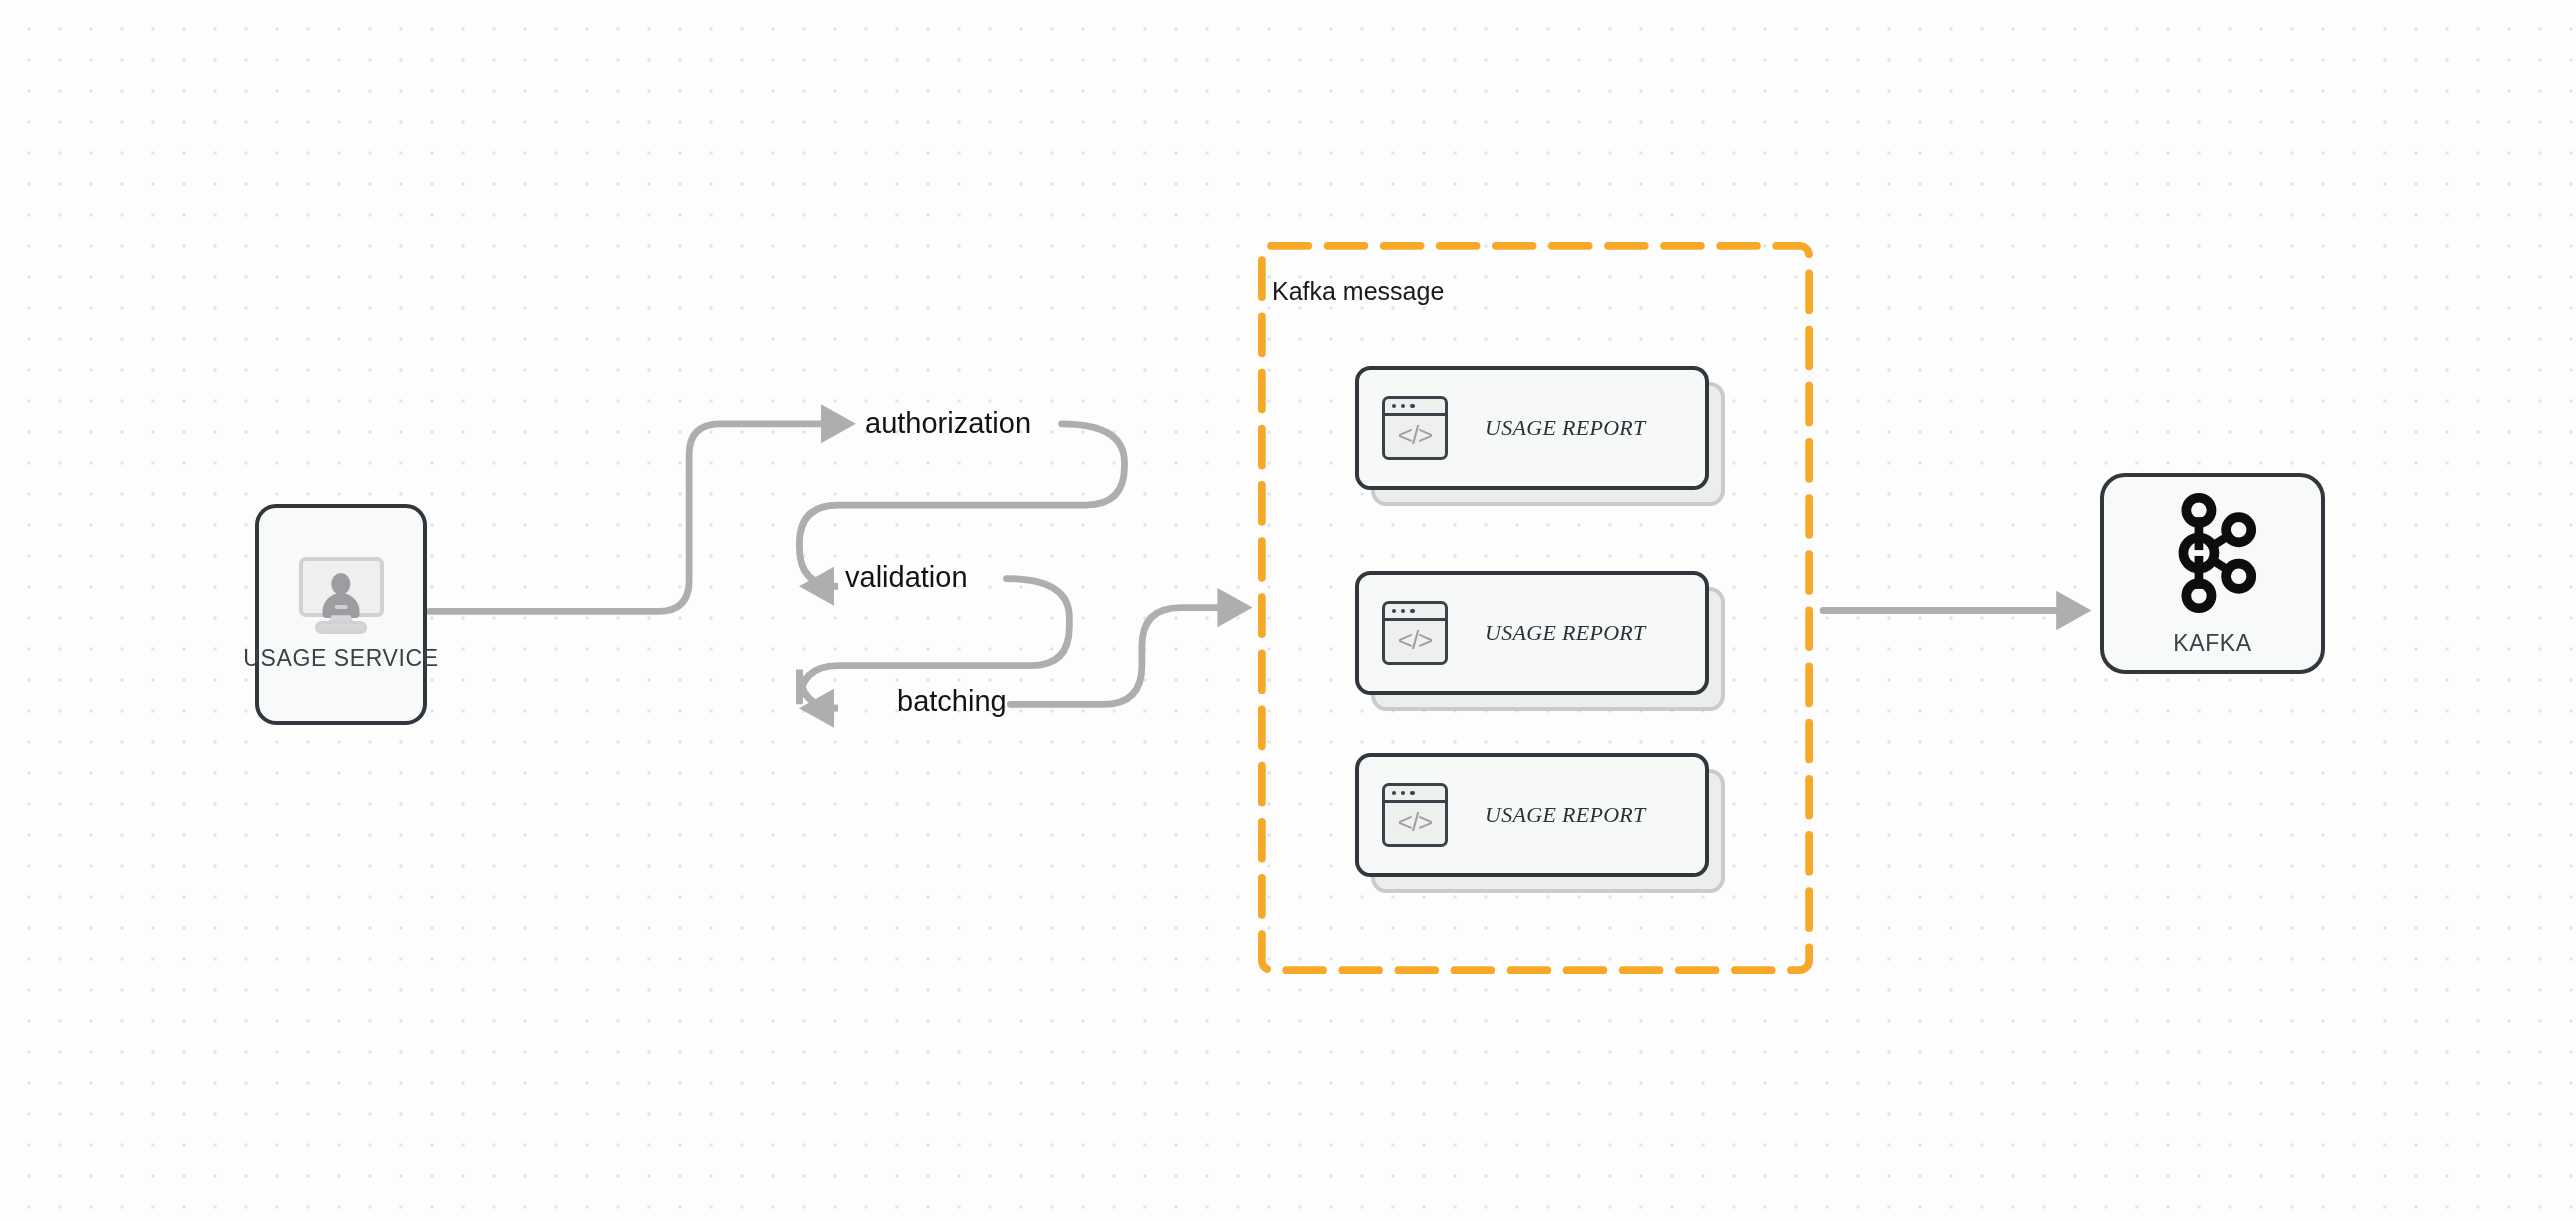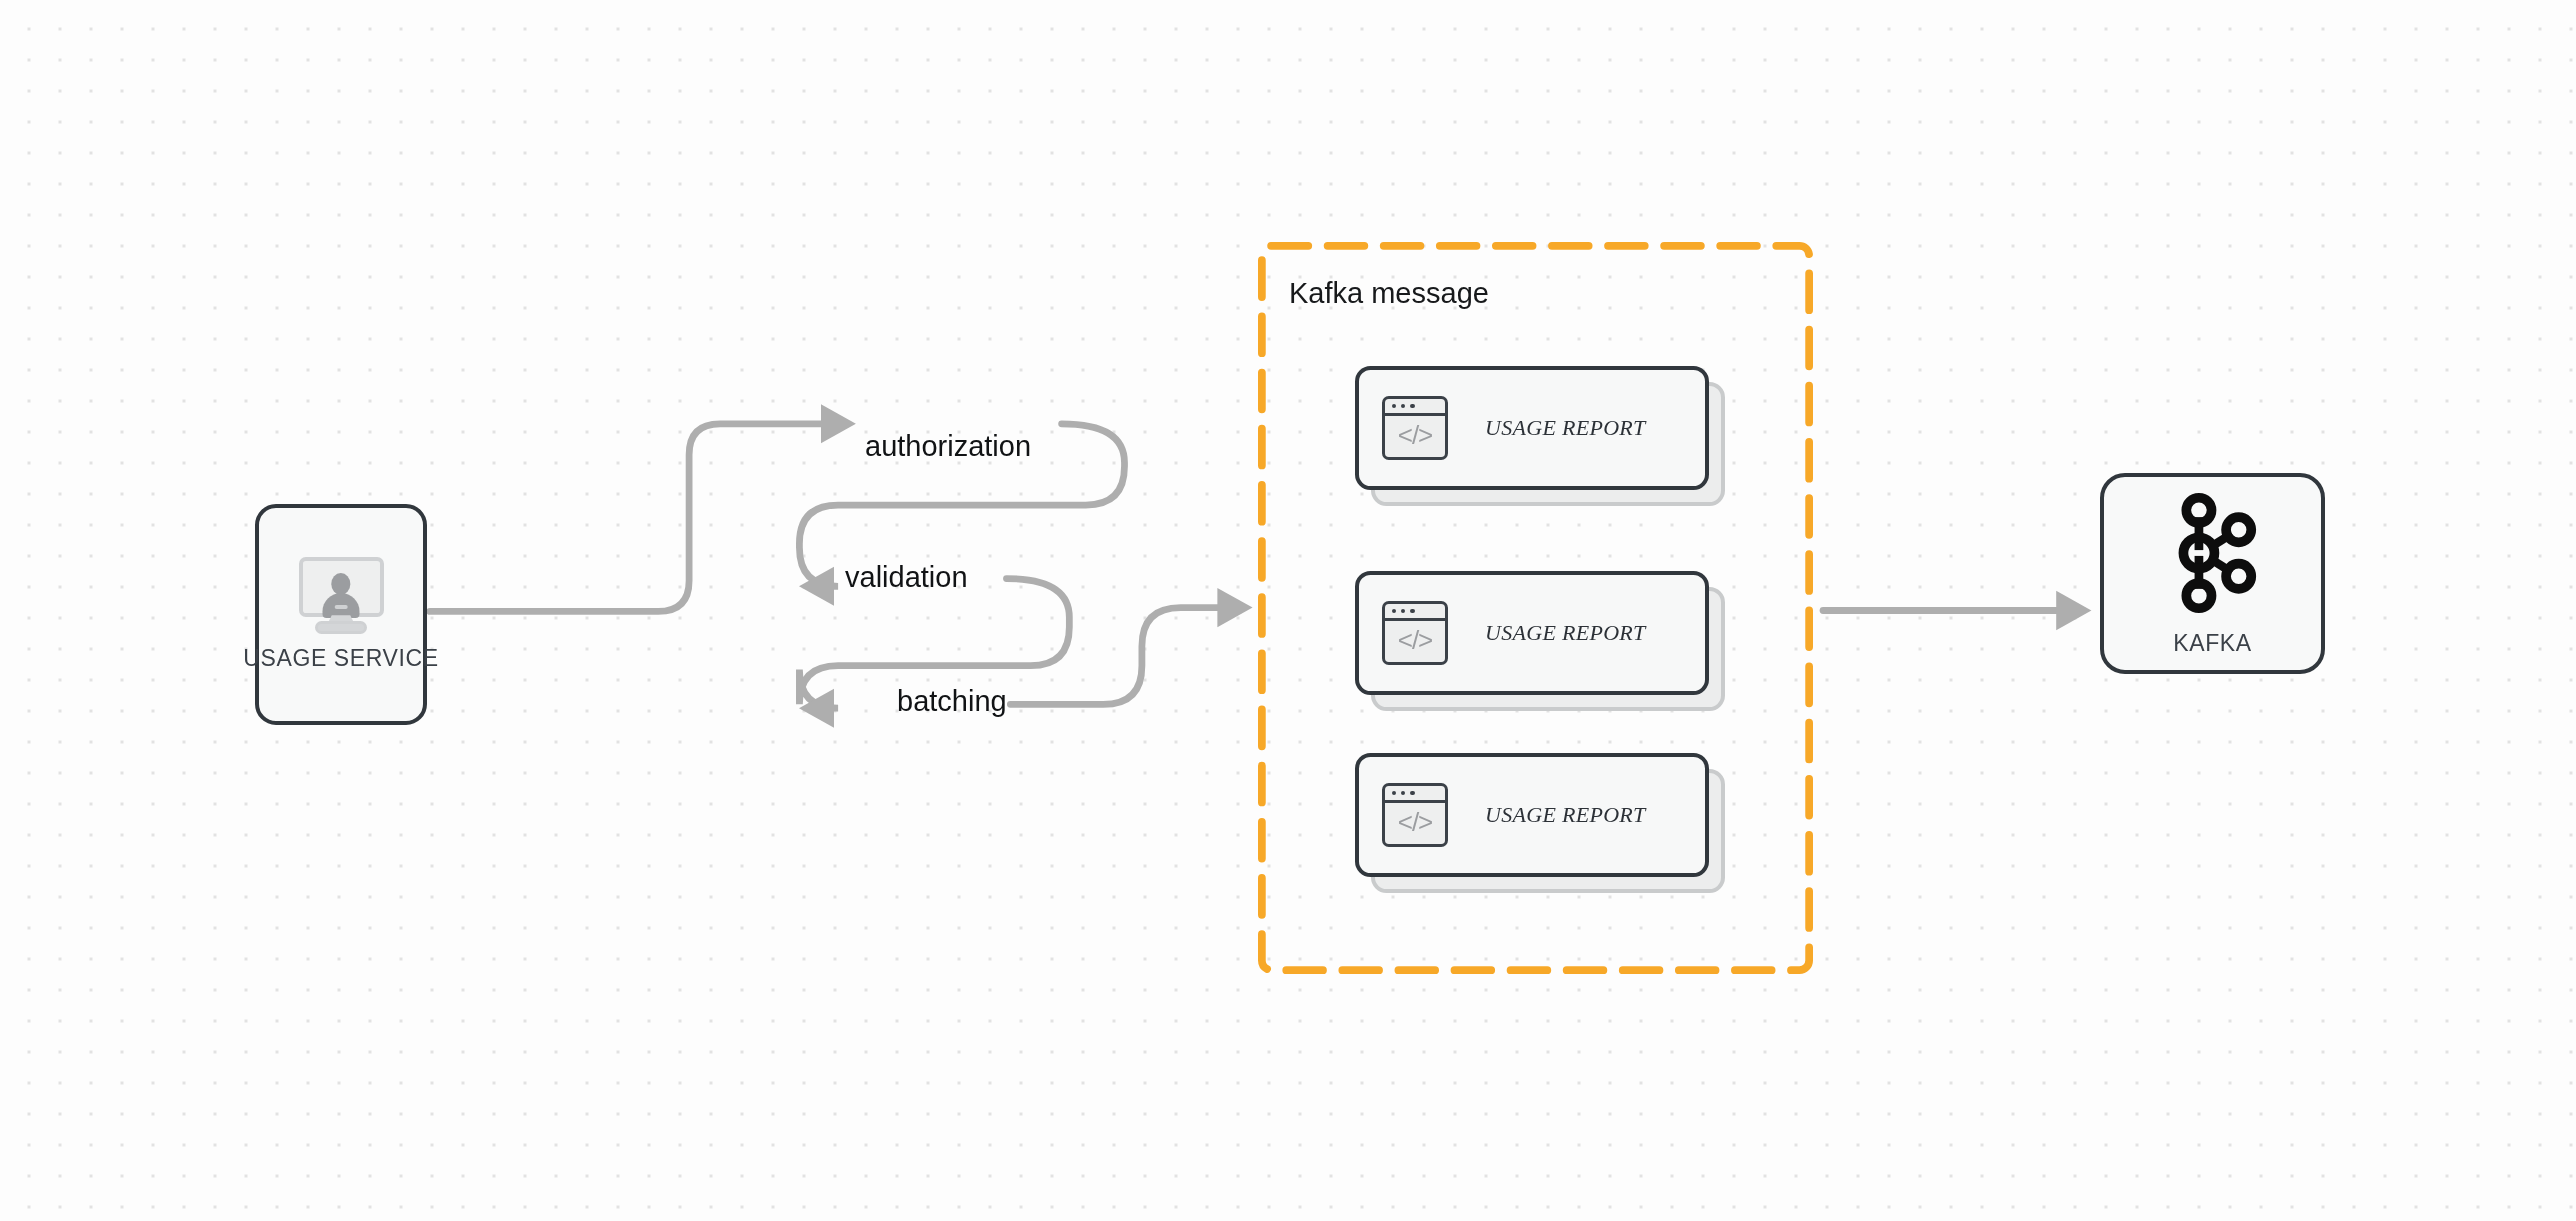--- a/index.html
+++ b/index.html
@@ -120,22 +120,22 @@
     box-sizing: border-box;
     border-radius: 7.7px;
   }
   #kafka-message-group .dash-svg {
     position: absolute; left: 0; top: 0;
     width: 100%; height: 100%;
     pointer-events: none;
   }
   #kafka-message-title {
     position: absolute;
-    left: 31px; top: 35px;
-    font-size: 29px;
+    left: 14px; top: 35px;
+    font-size: 25px;
     color: #17191b;
     white-space: nowrap;
   }
   
   .report-wrap {
     position: absolute;
     width: 370px; height: 139px;
   }
   .report-back {
     position: absolute;
@@ -209,21 +209,21 @@
     width: 2576px; height: 1221px;
     pointer-events: none;
   }
   
   .step-label {
     position: absolute;
     font-size: 29px;
     color: #111315;
     white-space: nowrap;
   }
-  #step-label-authorization { left: 865px; top: 407px; margin-top: 23px; }
+  #step-label-authorization { left: 865px; top: 407px; }
   #step-label-validation    { left: 845px; top: 561px; }
   #step-label-batching      { left: 865px; top: 685px; margin-left: 32px; }
 </style>
 </head>
 <body>
 
 <div id="canvas">
 
   <svg id="connector-layer" viewBox="0 0 2662 1262" width="2576" height="1221" xmlns="http://www.w3.org/2000/svg">
     <defs>

